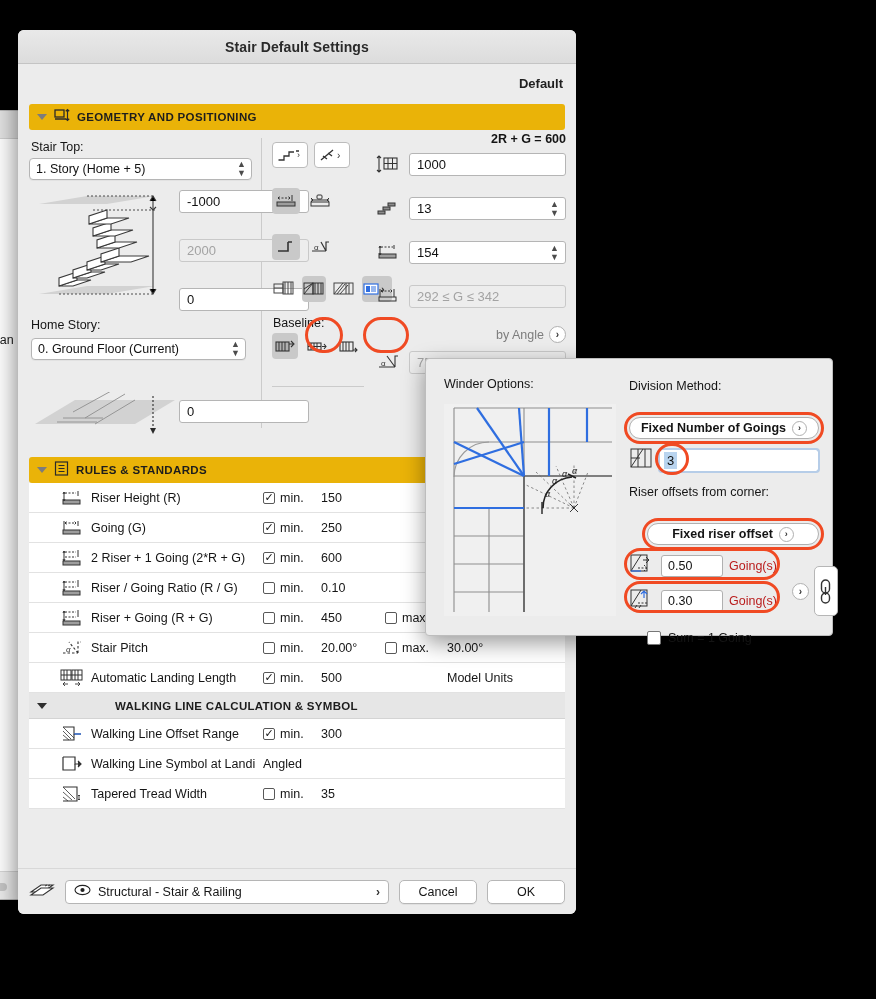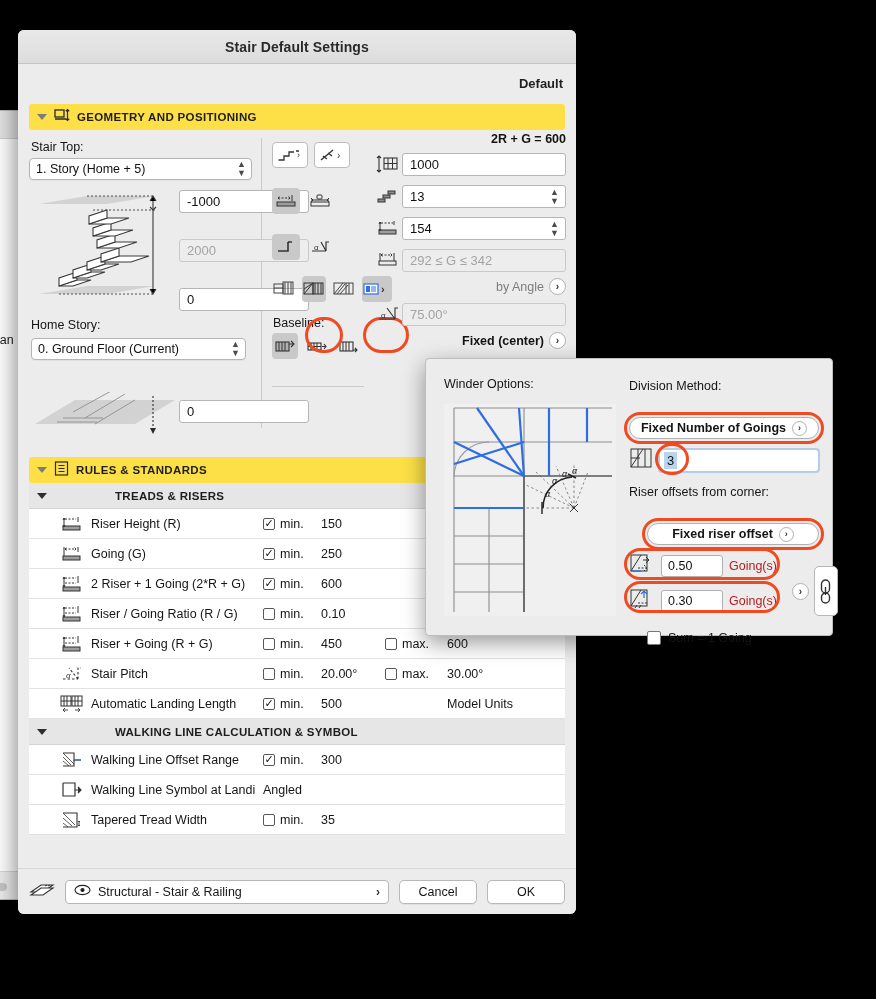--- a/index.html
+++ b/index.html
@@ -44,21 +44,21 @@
 
   #toolbar-row { height:40px; position:relative; }
   #toolbar-row .default-label {
     position:absolute; right:13px; top:12px; font-size:13px; font-weight:600; color:#1f1f1f;
   }
 
   #dlg-body { position:relative; padding:0 11px; }
 
   
   .sec-head {
-    height:26px; background:#fde047; border-radius:3px;
+    height:26px; background:#eab308; border-radius:3px;
     display:flex; align-items:center; gap:7px; padding:0 8px;
     margin-bottom:0;
   }
   .sec-head .tri { width:0;height:0;border-left:5px solid transparent;border-right:5px solid transparent;
       border-top:6px solid #7c7c7c; }
   .sec-head .tri.closed { border-top:none; border-left:6px solid #7c7c7c;
       border-top:5px solid transparent; border-bottom:5px solid transparent; border-right:none; }
   .sec-head .sec-title { font-size:11.5px; font-weight:700; color:#1d1d1d; letter-spacing:.35px; }
 
   
@@ -109,21 +109,21 @@
   .iconbtn.white { background:#fff; border:1px solid #bcbcbc; }
   .iconbtn.wide { width:36px; }
   .irow { display:flex; gap:6px; }
   .baseline-lbl { font-size:12.5px; color:#151515; margin:6px 0 3px 1px; }
 
   .divider-v { position:absolute; left:232px; top:8px; width:1px; height:290px; background:#cbcbcb; }
   .divider-h { position:absolute; left:243px; top:256px; width:92px; height:1px; background:#cbcbcb; }
 
   
   .gright { position:absolute; left:347px; top:2px; width:190px; }
-  .grow { display:flex; align-items:flex-end; margin-bottom:9px; }
+  .grow { display:flex; align-items:flex-end; gap:7px; margin-bottom:21px; }
   .grow .gicon { width:26px; height:22px; flex:none; }
   .grow .gfield { flex:1; }
   .sumlbl { text-align:right; font-size:12.5px; font-weight:600; color:#141414; margin-bottom:7px; }
   .rrow-right { display:flex; align-items:center; justify-content:flex-end; gap:5px;
     font-size:12.5px; color:#7d7d7d; margin:-3px 0 8px 0; }
   .rrow-right.dark { color:#141414; font-weight:600; }
 
   
   .ring {
     position:absolute; border:3px solid #f04a23; border-radius:18px;
@@ -527,24 +527,20 @@
         <span class="tri"></span>
         <span>
           <svg width="15" height="15" viewBox="0 0 15 15">
               <rect x="1.5" y="1" width="12" height="13" fill="none" stroke="#2a2a2a" stroke-width="1.2"></rect>
               <path d="M4.5,4.5 h6 M4.5,7.5 h6 M4.5,10.5 h6" stroke="#2a2a2a" stroke-width="1.1"></path>
             </svg>
         </span>
         <span class="sec-title">RULES &amp; STANDARDS</span>
       </div>
       <div id="rules-groups">
-          <div class="sub-head">
-            <span class="tri"></span>
-            <span class="sub-title">TREADS &amp; RISERS</span>
-          </div>
           <div class="trow">
             <span class="ticon">
               <svg width="24" height="20" viewBox="0 0 24 20">
                 <rect x="3" y="12" width="17" height="4" fill="#9d9d9d" stroke="#333" stroke-width="1"></rect>
                 <path d="M5,5 h11" stroke="#333" stroke-width="1" stroke-dasharray="2,1.5"></path>
                 <path d="M4,4 v9 M3,6 l1,-2 l1,2 M3,11 l1,2 l1,-2" stroke="#333" stroke-width="1" fill="none"></path>
                 <path d="M18,3 v5" stroke="#333" stroke-width="1"></path>
               </svg>
             </span>
             <span class="tname">Riser Height (R)</span>

